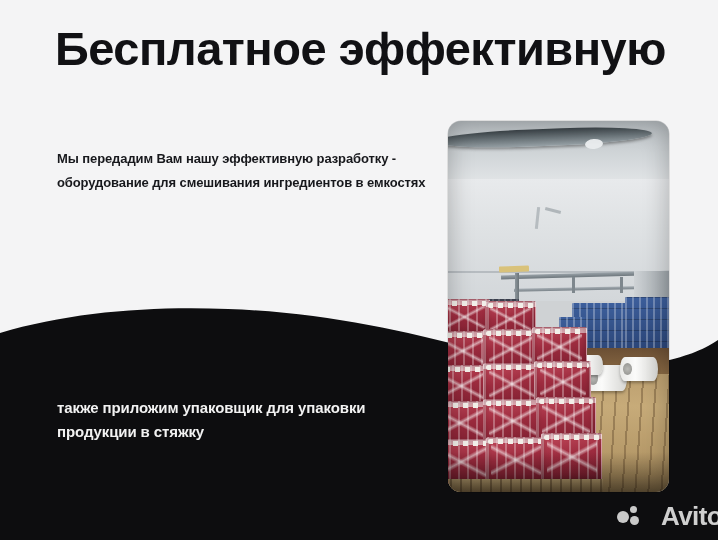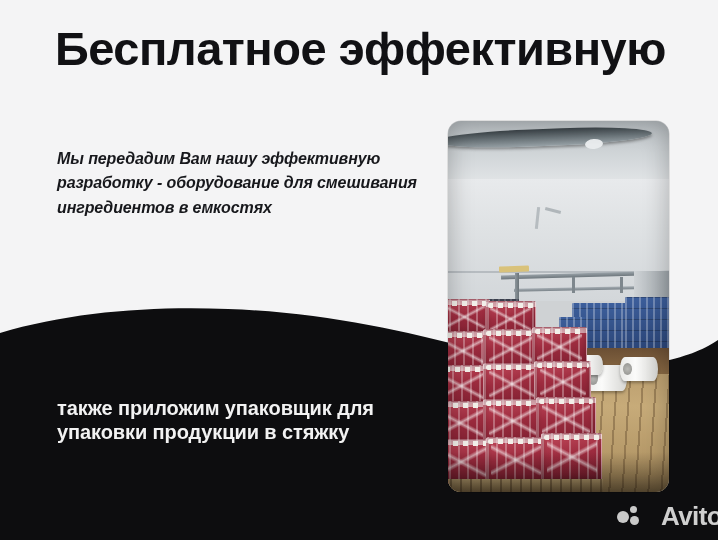--- a/index.html
+++ b/index.html
@@ -35,35 +35,34 @@
     line-height:1.12;
     white-space:nowrap;
   }
 
   
   #para-top{
     position:absolute;
     left:57px;top:147px;
     width:375px;
     z-index:4;
-    font-size:16px;
+    font-size:13px;
     font-weight:700;
     color:#17181c;
     line-height:24.4px;
     letter-spacing:-0.1px;
-    font-style:italic;
   }
 
   
   #para-bottom{
     position:absolute;
     left:57px;top:396px;
     width:330px;
     z-index:4;
-    font-size:20px;
+    font-size:15px;
     font-weight:700;
     color:#f2f2f2;
     line-height:24.4px;
     letter-spacing:-0.1px;
   }
 
   
   #photo{
     position:absolute;
     left:448px;top:121px;

